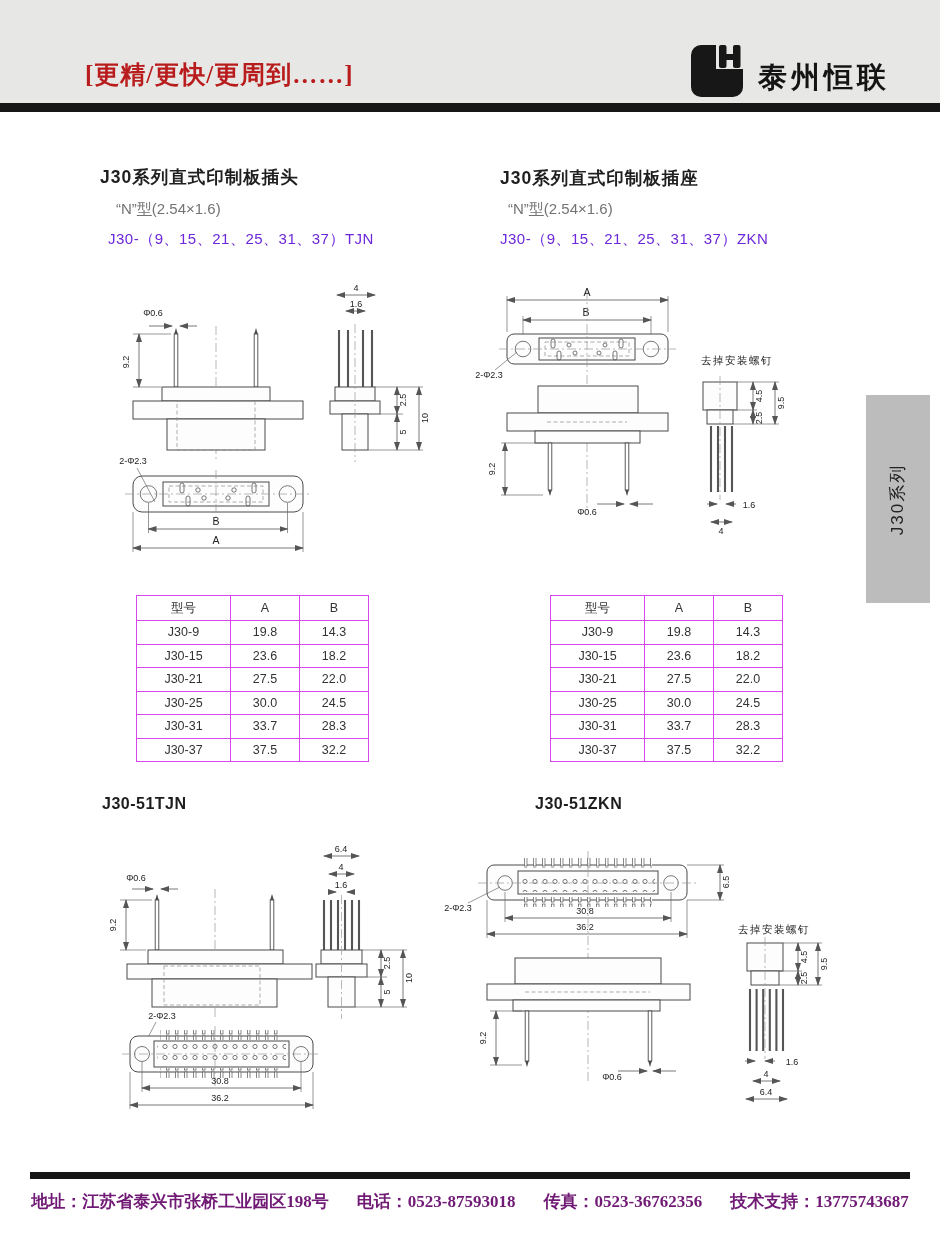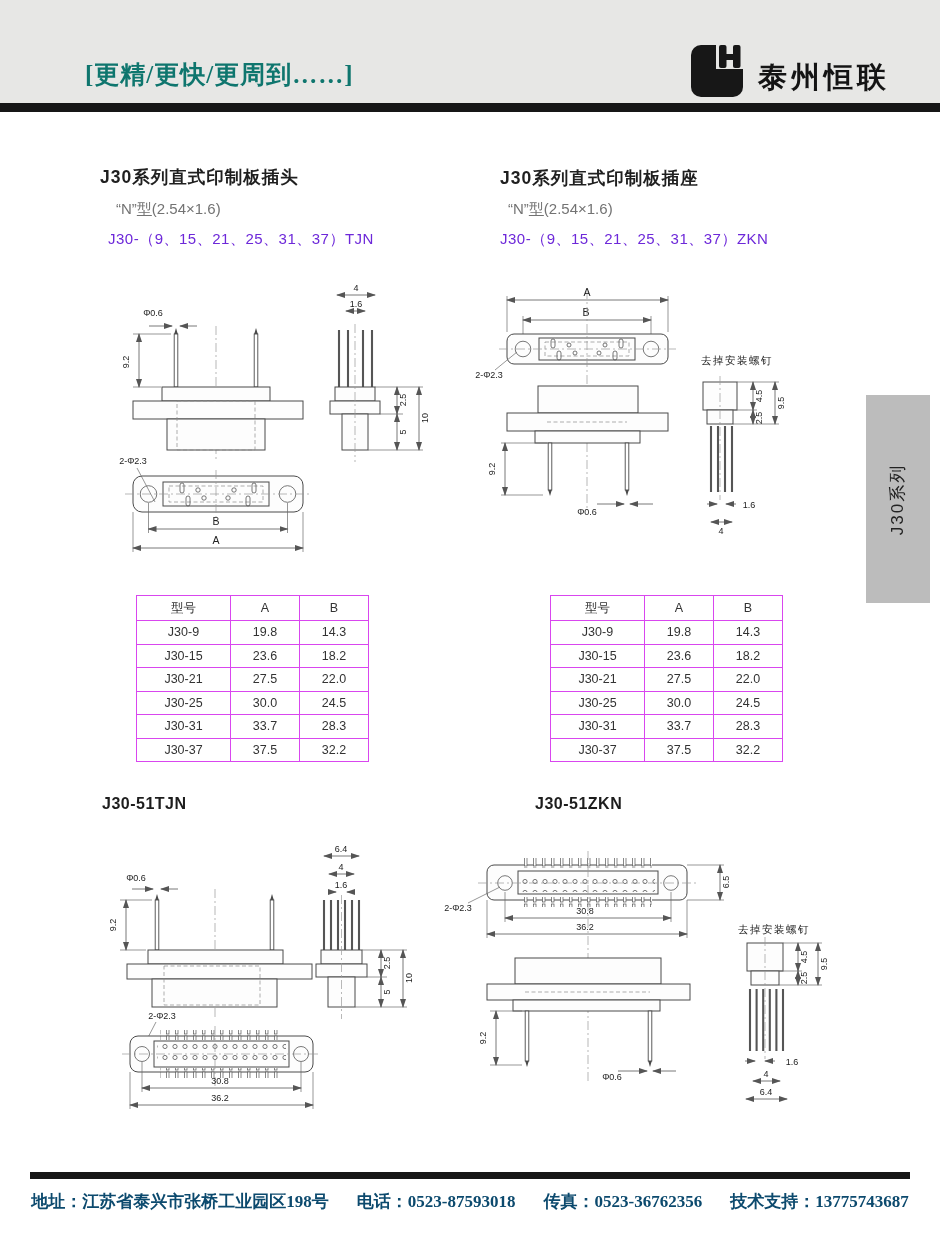--- a/index.html
+++ b/index.html
@@ -1,21 +1,21 @@
 <!DOCTYPE html>
 <html><head>
 <meta charset="utf-8">
 <style>
   html,body{margin:0;padding:0;background:#d8d8d6;}
   .page{position:relative;width:940px;height:1254px;margin:0 auto;background:#fff;
         font-family:"Liberation Sans",sans-serif;overflow:hidden;}
   
   .hdr{position:absolute;left:0;top:0;width:940px;height:103px;background:#e7e7e5;}
   .slogan{position:absolute;left:85px;top:58px;font-family:"Liberation Serif",serif;
-          font-size:25px;font-weight:bold;color:#0f766e;letter-spacing:1px;white-space:nowrap;}
+          font-size:25px;font-weight:bold;color:#b91c1c;letter-spacing:1px;white-space:nowrap;}
   .logo{position:absolute;left:690px;top:44px;display:flex;align-items:flex-end;gap:14px;}
   .brand{font-size:29px;font-weight:bold;color:#141414;letter-spacing:4px;white-space:nowrap;}
   .bar-top{position:absolute;left:0;top:103px;width:940px;height:9px;background:#161616;}
   
   .sec-title{position:absolute;font-size:17.5px;font-weight:600;color:#1f1f1f;letter-spacing:1px;white-space:nowrap;}
   .type-line{position:absolute;font-size:15px;color:#737373;white-space:nowrap;}
   .type-line .ul{text-decoration:underline;}
   .model-line{position:absolute;font-size:15px;color:#6d28d9;letter-spacing:.5px;white-space:nowrap;}
   .sub-label{position:absolute;font-size:16px;font-weight:700;color:#1d1d1d;letter-spacing:.5px;white-space:nowrap;}
   
@@ -39,21 +39,21 @@
   .pin{fill:#fff;stroke:#4a4a4a;stroke-width:.9;}
   .tip{fill:#4a4a4a;}
   .pl{stroke:#555;stroke-width:2.1;fill:none;}
   .ct{fill:none;stroke:#555;stroke-width:.8;}
   .dt{font:9px "Liberation Sans",sans-serif;fill:#222;text-anchor:middle;}
   .db{font:10.5px "Liberation Sans",sans-serif;fill:#222;text-anchor:middle;}
   .dn{font:10.5px "Liberation Sans",sans-serif;fill:#222;letter-spacing:1.5px;}
   
   .bar-bot{position:absolute;left:30px;top:1172px;width:880px;height:7px;background:#161616;}
   .footer{position:absolute;left:0;top:1190px;width:940px;display:flex;justify-content:center;gap:28px;
-          font-family:"Liberation Serif",serif;font-weight:bold;font-size:17px;color:#0c4a6e;white-space:nowrap;}
+          font-family:"Liberation Serif",serif;font-weight:bold;font-size:17px;color:#701a75;white-space:nowrap;}
 </style>
 </head>
 <body>
 
 <svg width="0" height="0" style="position:absolute">
   <defs>
     <marker id="ae" markerWidth="9" markerHeight="7" refX="8" refY="3" orient="auto" markerUnits="userSpaceOnUse">
       <path d="M0,0L9,3L0,6Z" fill="#555"></path>
       </marker>
     <marker id="as" markerWidth="9" markerHeight="7" refX="1" refY="3" orient="auto" markerUnits="userSpaceOnUse">

